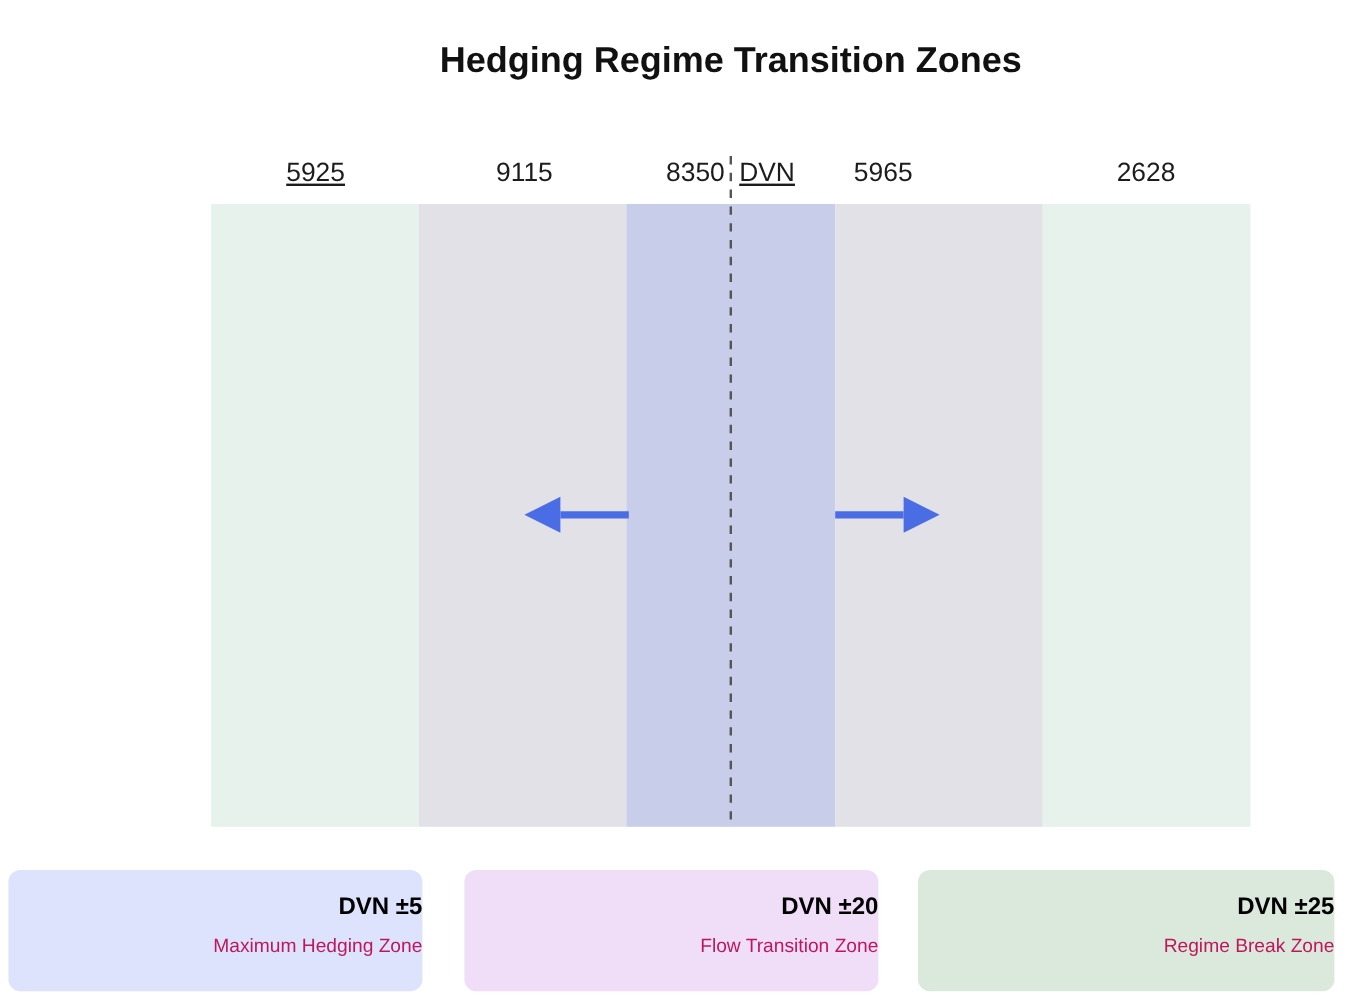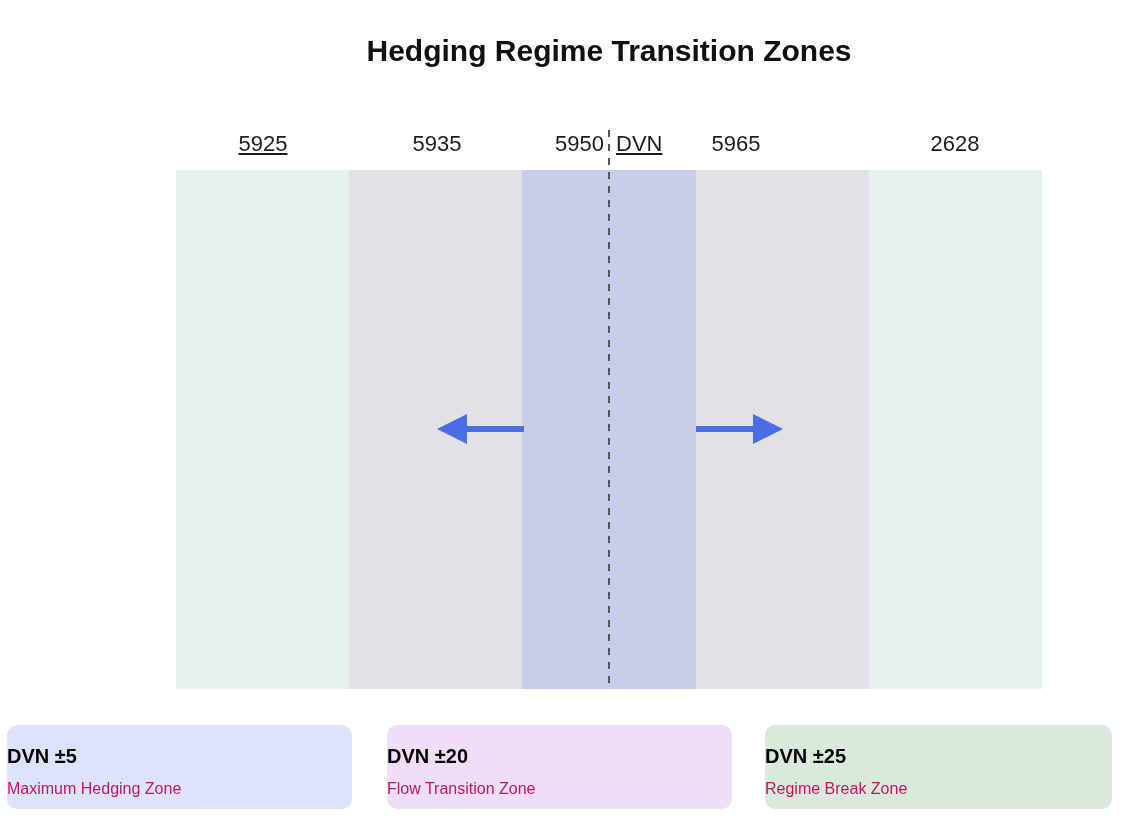--- a/index.html
+++ b/index.html
@@ -59,23 +59,23 @@
     position: absolute;
     left: 176px; top: 120px;
     width: 866px; height: 569px;
     pointer-events: none;
   }
 
   
   .legend-card {
     position: absolute;
     top: 725px;
-    height: 84px;
+    height: 101px;
     border-radius: 10px;
-    text-align: left;
+    text-align: right;
     box-sizing: border-box;
     padding-top: 19px;
   }
   .legend-card.c0 { left: 7px;   width: 345px; background: #dde3fc; }
   .legend-card.c1 { left: 387px; width: 345px; background: #f0ddf8; }
   .legend-card.c2 { left: 765px; width: 347px; background: #dbe9dc; }
   .legend-title {
     font-size: 20px;
     font-weight: 700;
     color: #000000;
@@ -90,22 +90,22 @@
 </style>
 </head>
 <body>
 
 <div class="page">
 
   <h1 class="chart-title">Hedging Regime Transition Zones</h1>
 
   <div>
     <span class="tick t0 center">5925</span>
-    <span class="tick t1 center">5935</span>
-    <span class="tick t2">5950</span>
+    <span class="tick t1 center">9115</span>
+    <span class="tick t2">8350</span>
     <span class="tick tdvn">DVN</span>
     <span class="tick t3 center">5965</span>
     <span class="tick t4 center">2628</span>
   </div>
 
   <div class="zones">
     <div class="zone z-green"></div>
     <div class="zone z-gray"></div>
     <div class="zone z-blue"></div>
     <div class="zone z-gray"></div>

